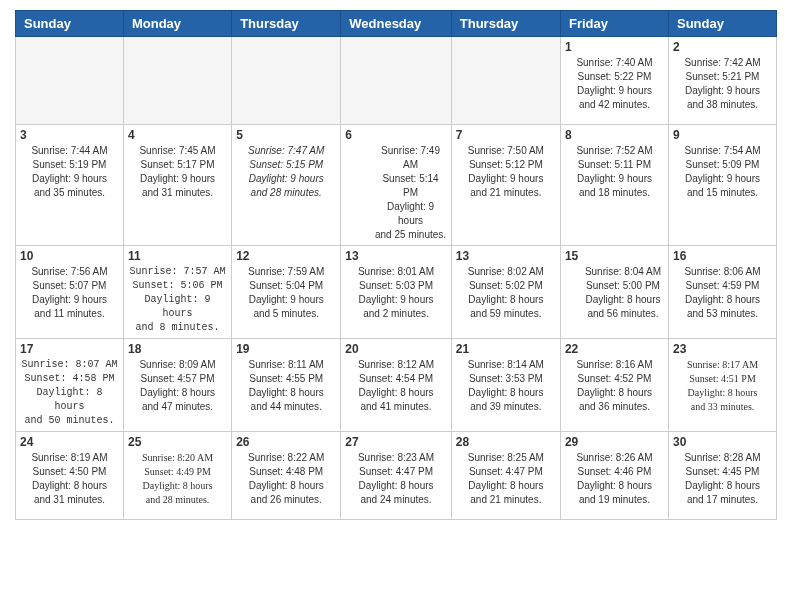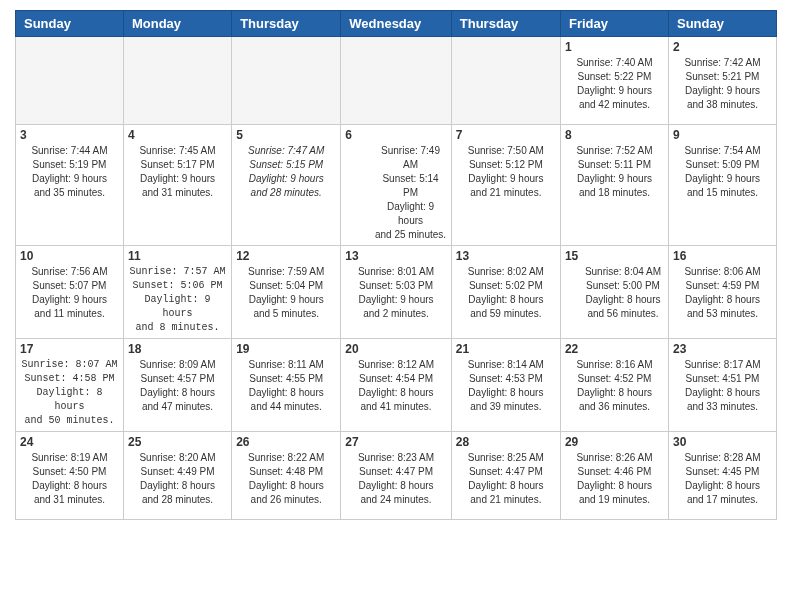--- a/index.html
+++ b/index.html
@@ -240,50 +240,50 @@
           <td>
             <div class="day-number">20</div>
             <div class="day-info" style="white-space: pre-line;">Sunrise: 8:12 AM
 Sunset: 4:54 PM
 Daylight: 8 hours
 and 41 minutes.</div>
           </td>
           <td>
             <div class="day-number">21</div>
             <div class="day-info" style="white-space: pre-line;">Sunrise: 8:14 AM
-Sunset: 4:53 PM
+Sunset: 3:53 PM
 Daylight: 8 hours
 and 39 minutes.</div>
           </td>
           <td>
             <div class="day-number">22</div>
             <div class="day-info" style="white-space: pre-line;">Sunrise: 8:16 AM
 Sunset: 4:52 PM
 Daylight: 8 hours
 and 36 minutes.</div>
           </td>
           <td>
             <div class="day-number">23</div>
-            <div class="day-info" style="white-space: pre-line;">Sunrise: 8:17 AM
+            <div class="day-info" style="white-space: pre-line; font-family: Liberation Serif, serif;">Sunrise: 8:17 AM
 Sunset: 4:51 PM
 Daylight: 8 hours
 and 33 minutes.</div>
           </td>
         </tr>
         <tr>
           <td>
             <div class="day-number">24</div>
             <div class="day-info" style="white-space: pre-line;">Sunrise: 8:19 AM
 Sunset: 4:50 PM
 Daylight: 8 hours
 and 31 minutes.</div>
           </td>
           <td>
             <div class="day-number">25</div>
-            <div class="day-info" style="white-space: pre-line;">Sunrise: 8:20 AM
+            <div class="day-info" style="white-space: pre-line; font-family: Liberation Serif, serif;">Sunrise: 8:20 AM
 Sunset: 4:49 PM
 Daylight: 8 hours
 and 28 minutes.</div>
           </td>
           <td>
             <div class="day-number">26</div>
             <div class="day-info" style="white-space: pre-line;">Sunrise: 8:22 AM
 Sunset: 4:48 PM
 Daylight: 8 hours
 and 26 minutes.</div>

